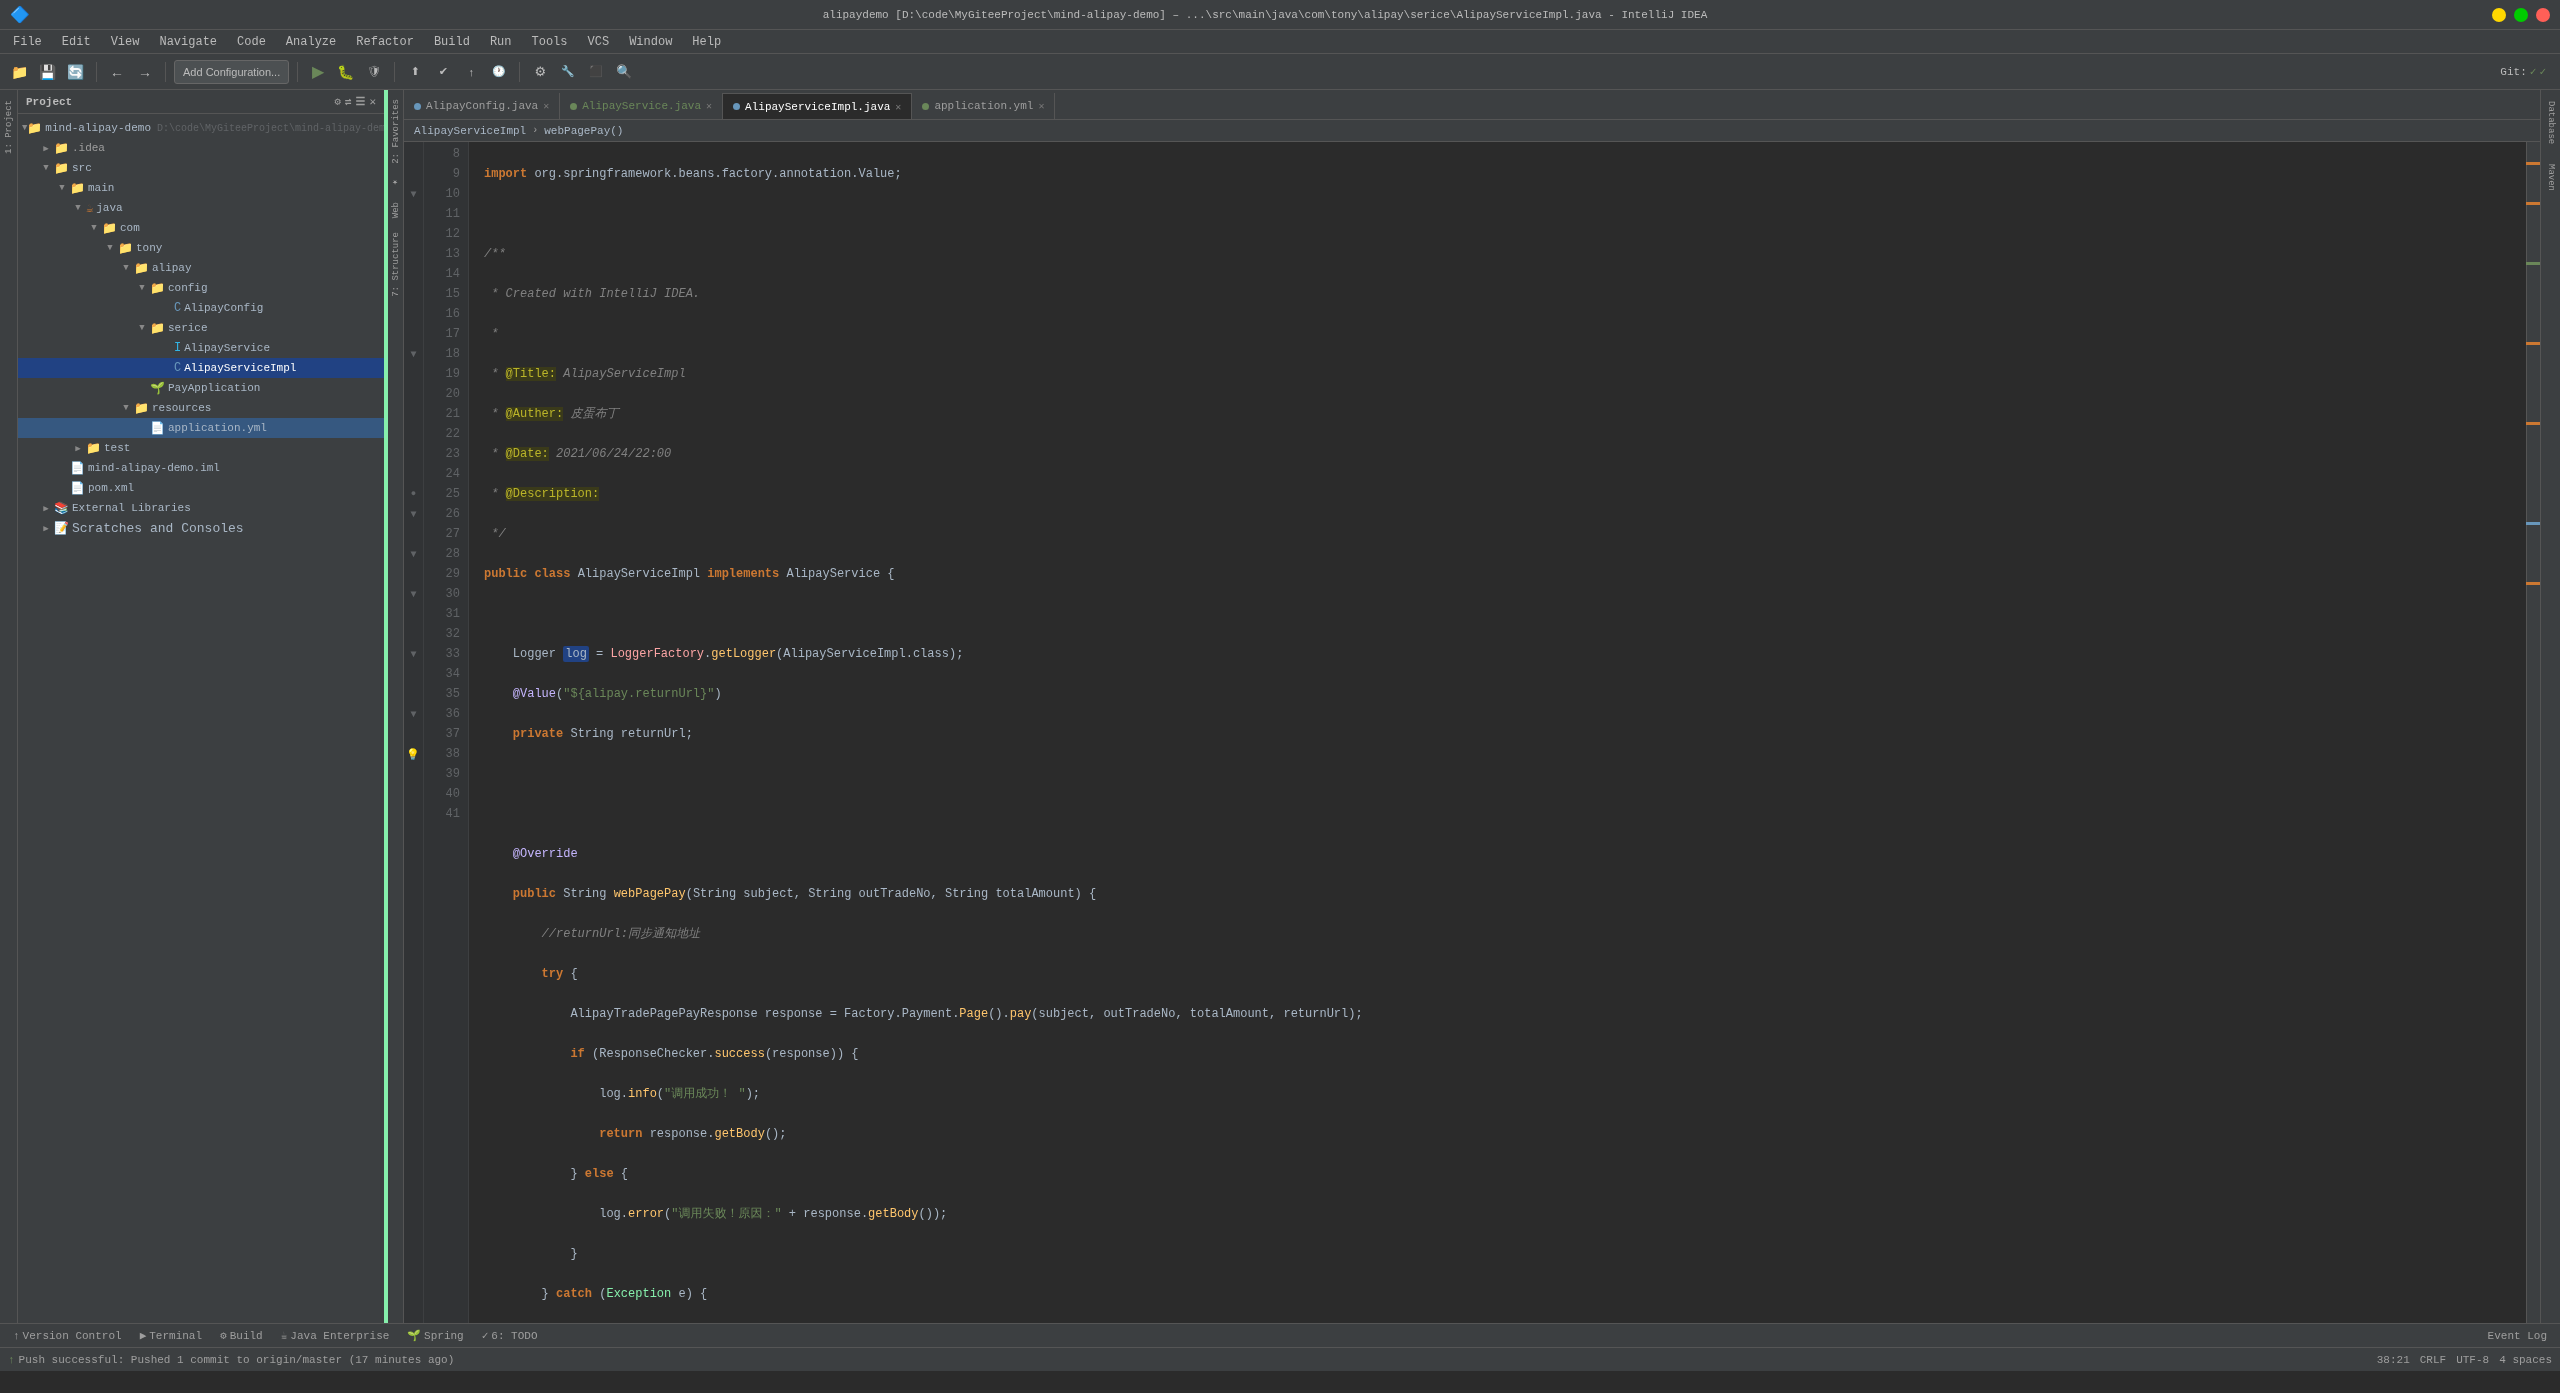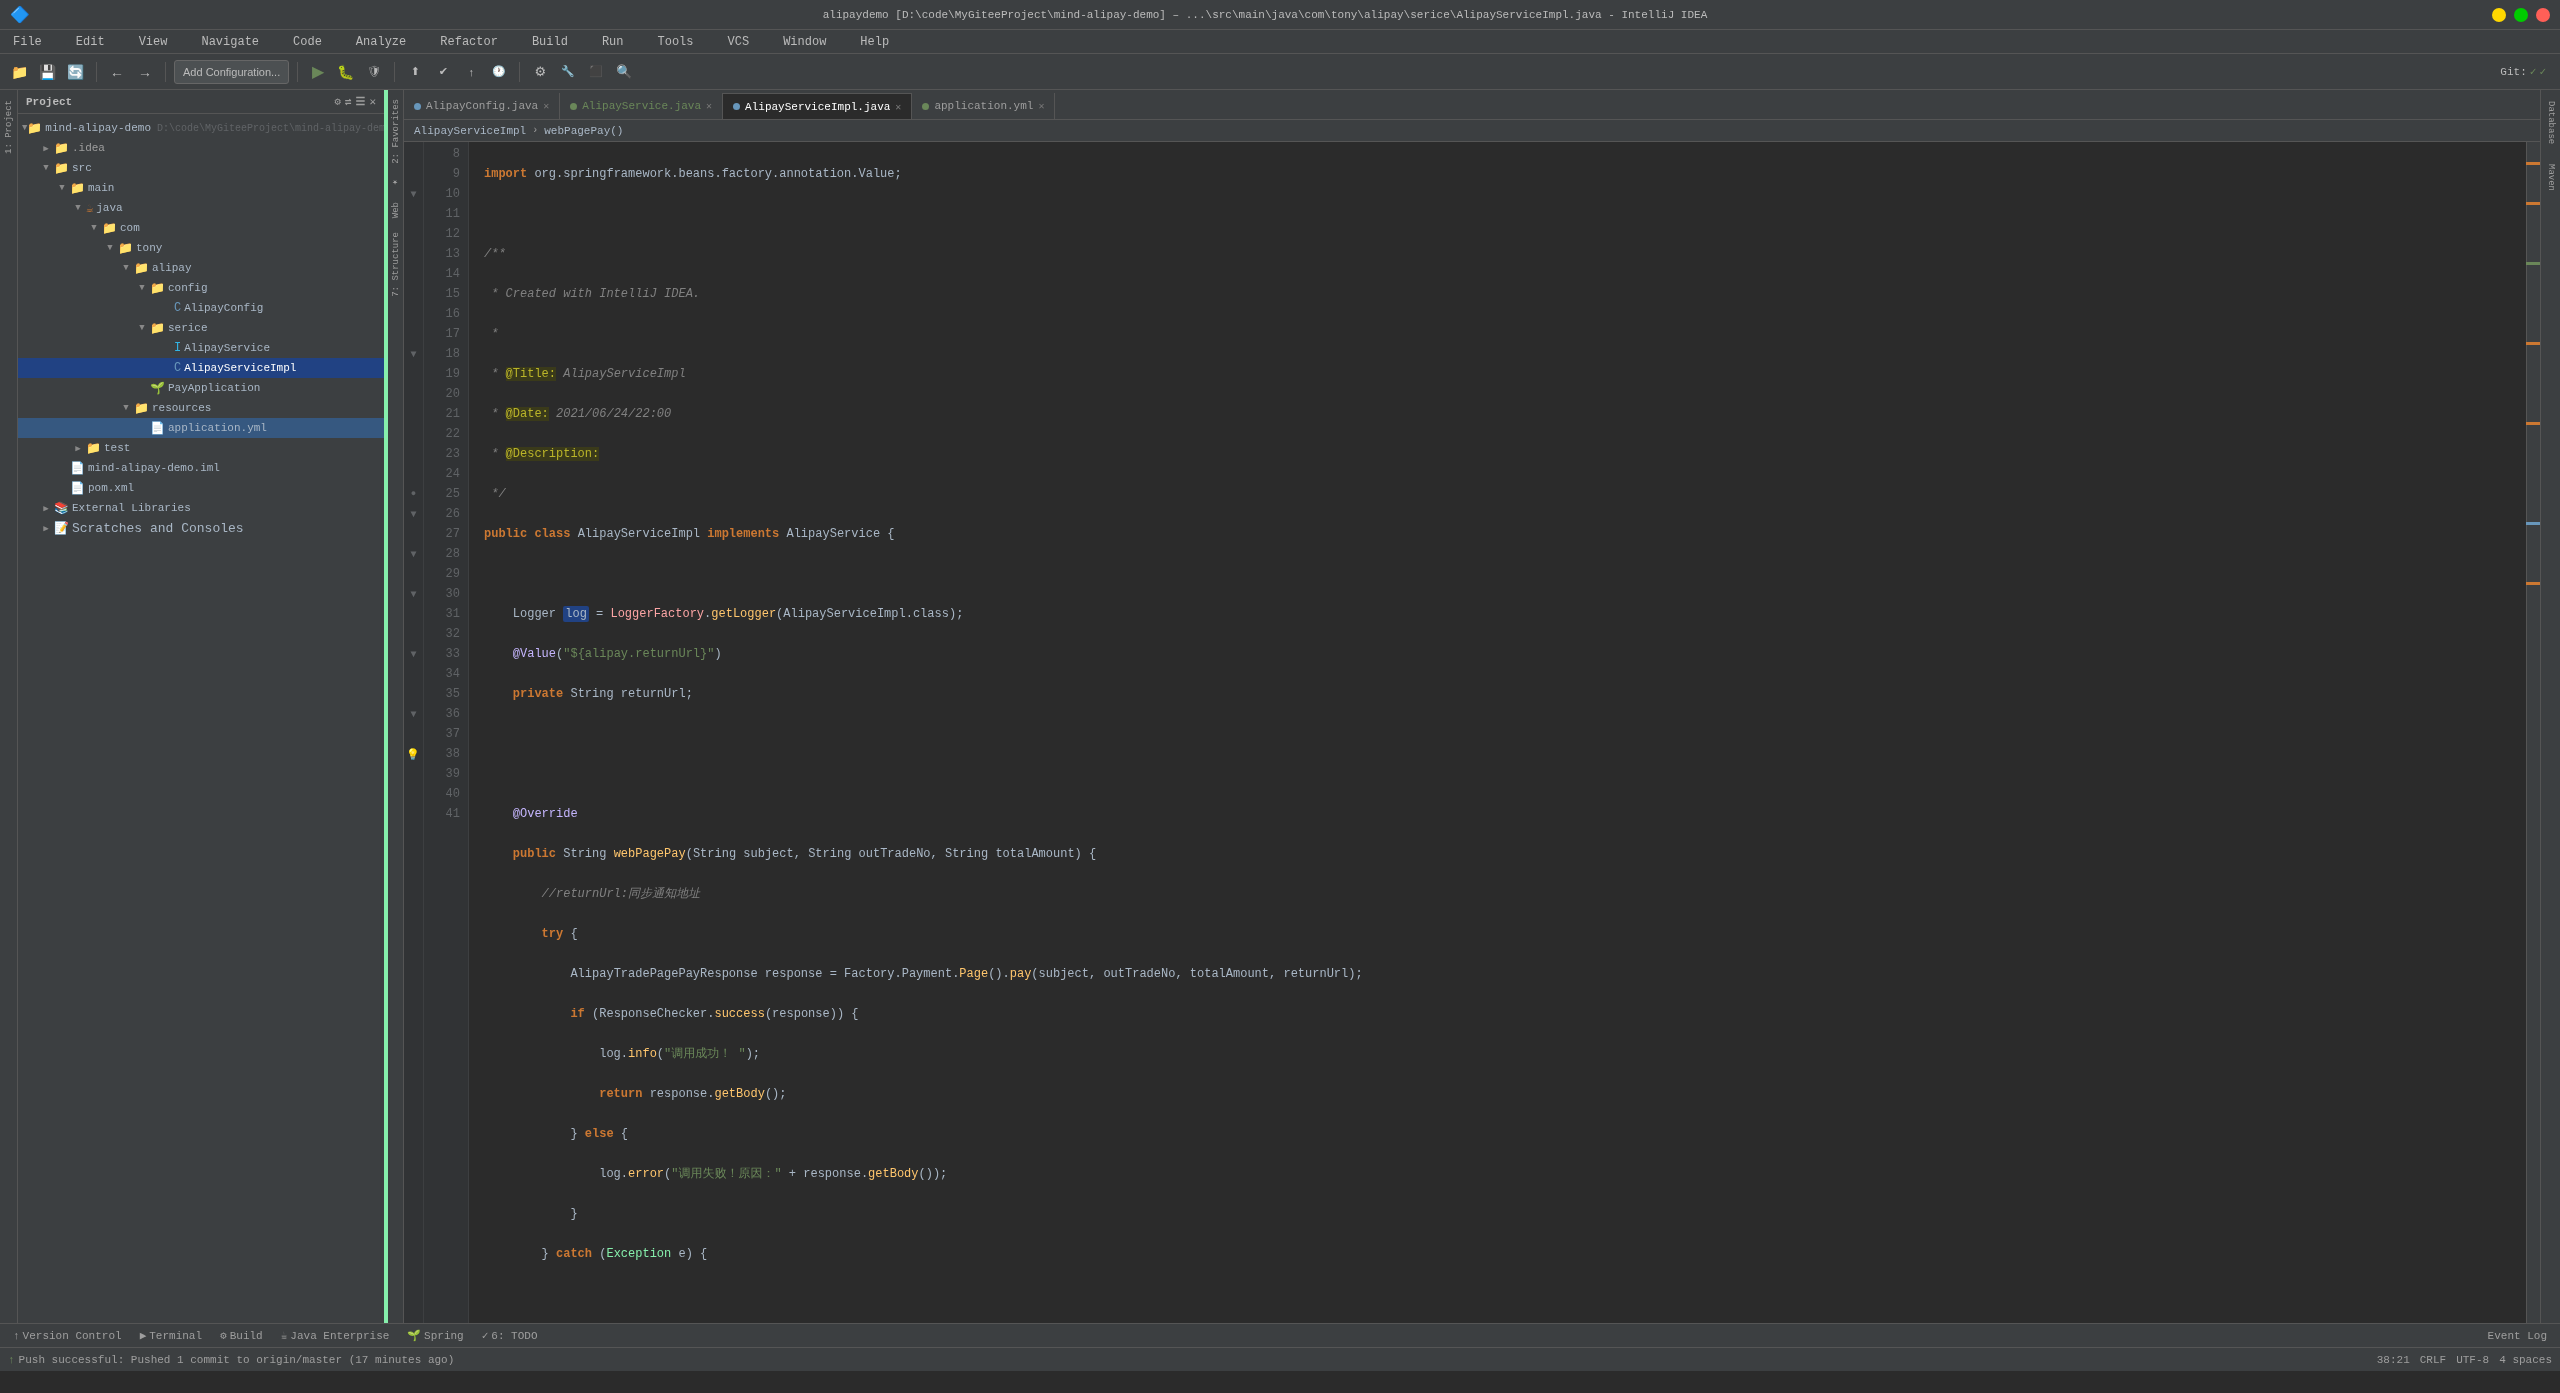--- a/index.html
+++ b/index.html
@@ -26,21 +26,21 @@
     
     #menu-bar {
       background: #3c3f41;
       height: 24px;
       display: flex;
       align-items: center;
       padding: 0 5px;
       font-size: 12px;
       color: #bbbbbb;
       border-bottom: 1px solid #555;
-      gap: 18px;
+      gap: 4px;
     }
     .menu-item {
       padding: 2px 8px;
       cursor: pointer;
       border-radius: 3px;
     }
 
     
     #toolbar {
       background: #3c3f41;
@@ -641,20 +641,21 @@
         <div class="ln">41</div>
       </div>
 
       <div id="code-content">
 <div class="ln"><span class="kw">import</span> org.springframework.beans.factory.annotation.<span style="color:#a9b7c6;">Value</span>;</div>
 <div class="ln">&nbsp;</div>
 <div class="ln"><span class="comment">/**</span></div>
 <div class="ln"><span class="comment"> * Created with IntelliJ IDEA.</span></div>
 <div class="ln"><span class="comment"> *</span></div>
 <div class="ln"><span class="comment"> * </span><span class="annotation-attr">@Title:</span><span class="comment"> AlipayServiceImpl</span></div>
+<div class="ln"><span class="comment"> * </span><span class="annotation-attr">@Auther:</span><span class="comment"> 皮蛋布丁</span></div>
 <div class="ln"><span class="comment"> * </span><span class="annotation-attr">@Date:</span><span class="comment"> 2021/06/24/22:00</span></div>
 <div class="ln"><span class="comment"> * </span><span class="annotation-attr">@Description:</span></div>
 <div class="ln"><span class="comment"> */</span></div>
 <div class="ln"><span class="kw">public class</span> <span style="color:#a9b7c6;">AlipayServiceImpl</span> <span class="kw">implements</span> <span style="color:#a9b7c6;">AlipayService</span> <span style="color:#a9b7c6;">{</span></div>
 <div class="ln">&nbsp;</div>
 <div class="ln">    <span style="color:#a9b7c6;">Logger</span> <span style="background:#214283; padding:1px 2px; border-radius:2px;">log</span> = <span style="color:#fca5a5;">LoggerFactory</span>.<span class="method-name">getLogger</span>(<span style="color:#a9b7c6;">AlipayServiceImpl</span>.class);</div>
 <div class="ln">    <span class="annotation">@Value</span>(<span class="str">"${alipay.returnUrl}"</span>)</div>
 <div class="ln">    <span class="kw">private</span> <span style="color:#a9b7c6;">String</span> <span style="color:#a9b7c6;">returnUrl</span>;</div>
 <div class="ln">&nbsp;</div>
 <div class="ln">&nbsp;</div>

